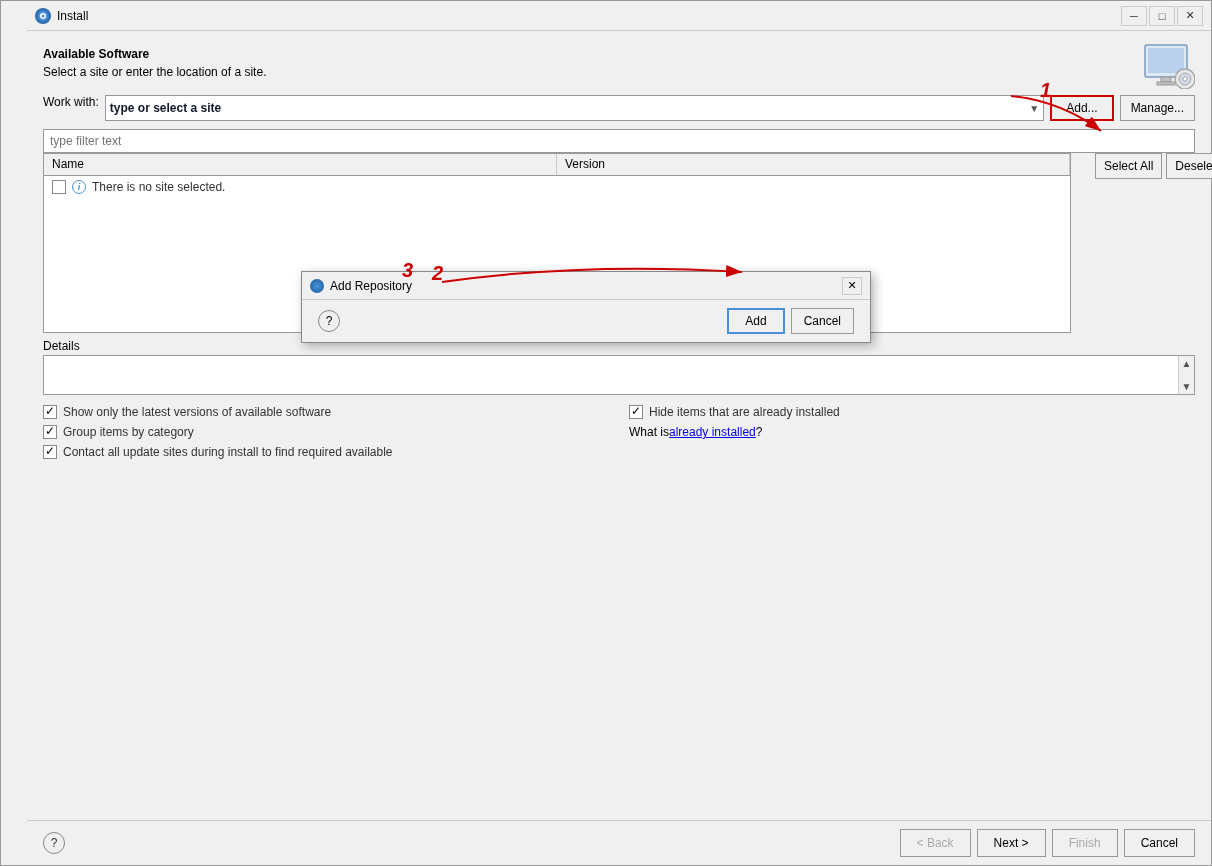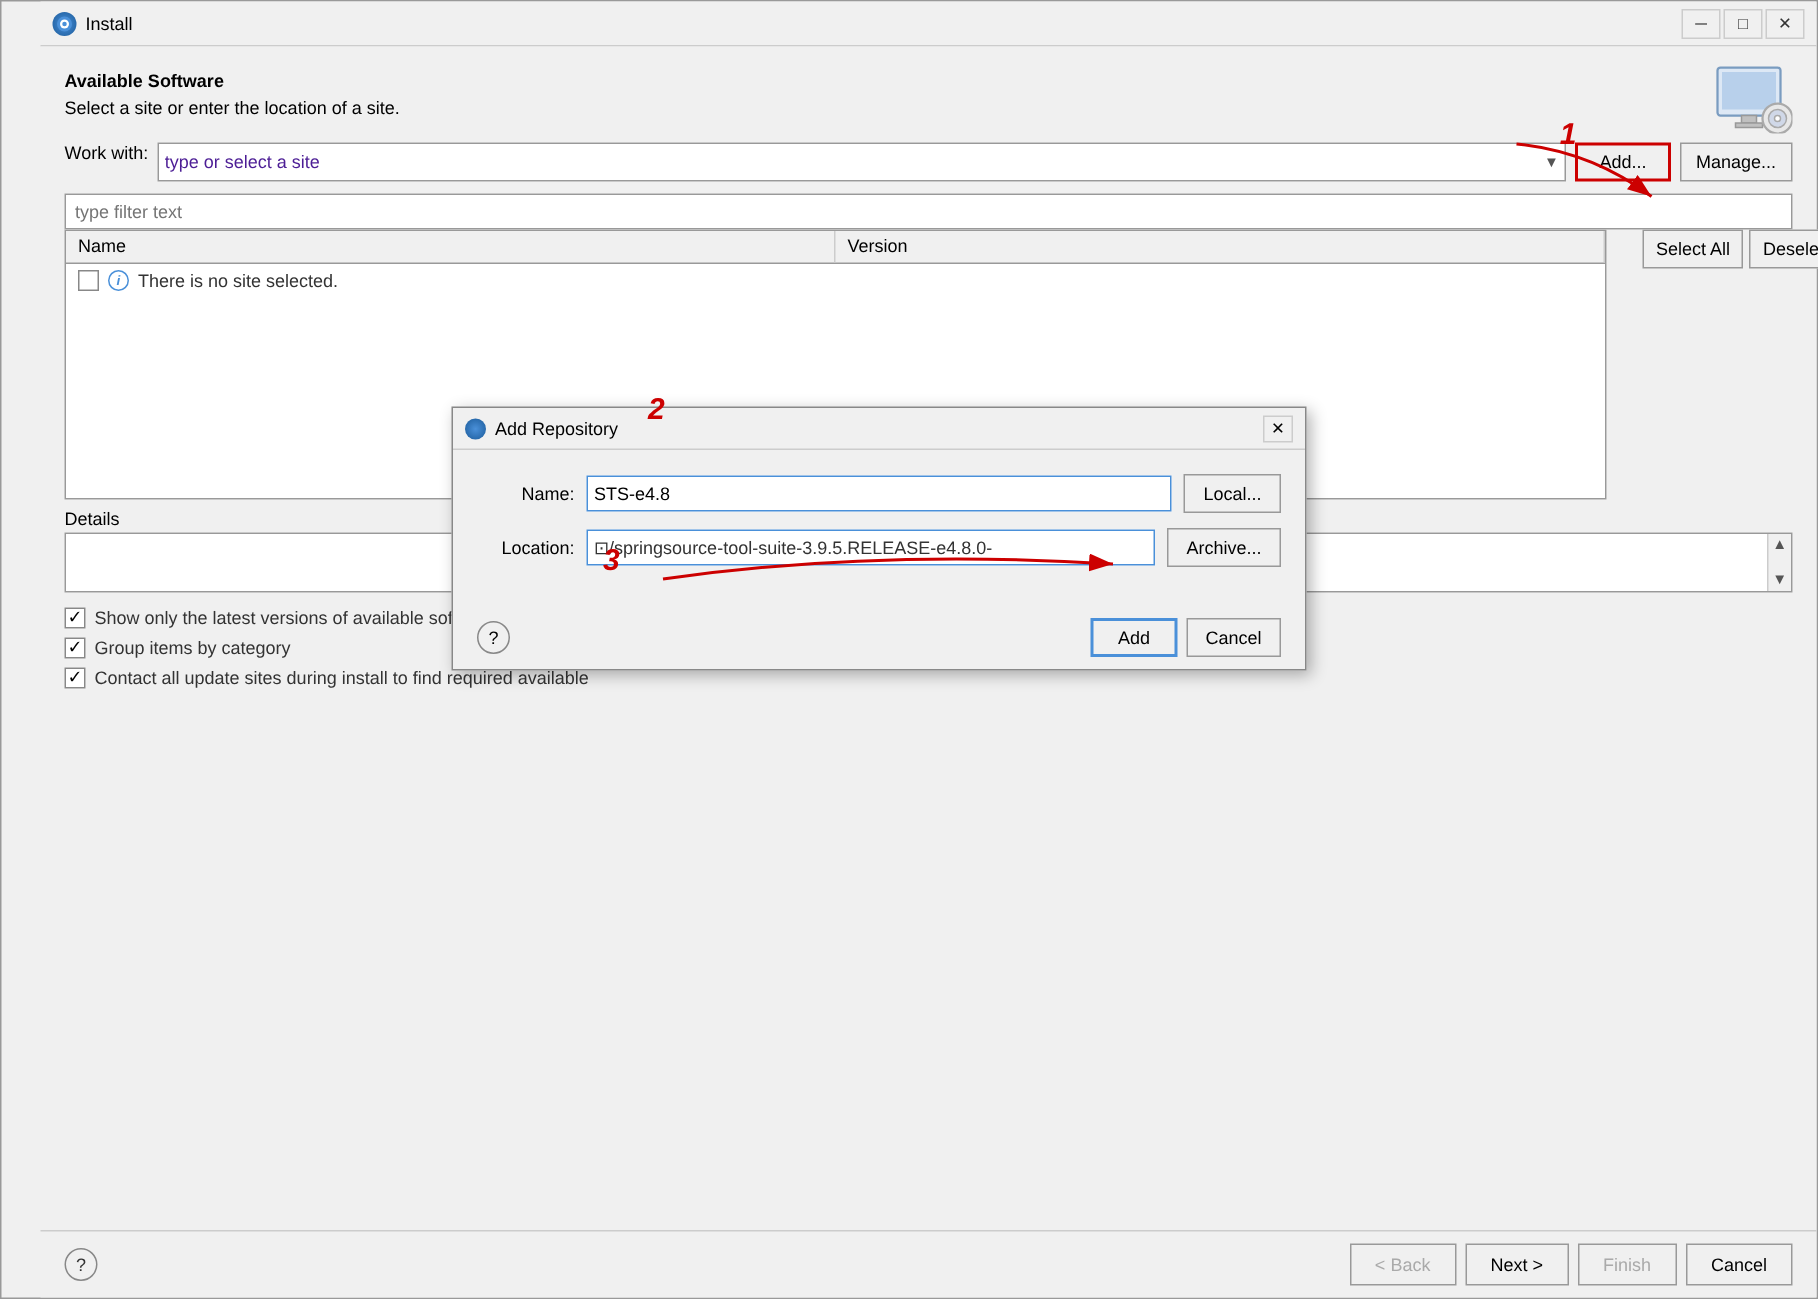--- a/index.html
+++ b/index.html
@@ -518,21 +518,21 @@
     </svg>
 
     <div style="margin-bottom:4px;">
       <span style="font-size:12px; font-weight:bold;">Available Software</span>
     </div>
     <div style="margin-bottom:16px; font-size:12px;">Select a site or enter the location of a site.</div>
 
     <div class="work-with-row">
       <span class="work-with-label">Work with:</span>
       <div class="work-with-select">
-        <span style="color:#4c1d95;">type or select a site</span>
+        <span style="color:#0f172a;font-weight:bold;">type or select a site</span>
         <span class="dropdown-arrow">▼</span>
       </div>
       <button class="add-btn">Add...</button>
       <button class="manage-btn">Manage...</button>
     </div>
 
     <div class="filter-row">
       <input class="filter-input" type="text" placeholder="type filter text" style="">
     </div>
 
@@ -611,34 +611,20 @@
       <div class="dialog-title-bar">
         <div class="dialog-title-icon"></div>
         <span class="dialog-title-text">Add Repository</span>
         <button class="dialog-close-btn">✕</button>
       </div>
 
       <div style="position:absolute; top:-10px; left:130px;">
         <span class="red-num">2</span>
       </div>
 
-      <div class="dialog-content">
-
-        <div class="dialog-form-row">
-          <span class="dialog-form-label">Name:</span>
-          <input class="dialog-form-input" type="text" value="STS-e4.8" style="">
-          <button class="dialog-form-btn">Local...</button>
-        </div>
-
-        <div class="dialog-form-row">
-          <span class="dialog-form-label">Location:</span>
-          <input class="dialog-form-input" type="text" value="⊡/springsource-tool-suite-3.9.5.RELEASE-e4.8.0-" style="color: rgb(51, 51, 51);">
-          <button class="dialog-form-btn">Archive...</button>
-        </div>
-      </div>
 
       <div style="position:absolute; bottom:60px; left:100px;">
         <span class="red-num">3</span>
       </div>
       <svg style="position:absolute; bottom:40px; left:80px; pointer-events:none;" width="380" height="50">
         <defs>
           <marker id="arrowhead3" markerWidth="8" markerHeight="6" refX="8" refY="3" orient="auto">
             <polygon points="0 0, 8 3, 0 6" fill="#cc0000"></polygon>
           </marker>
         </defs>

